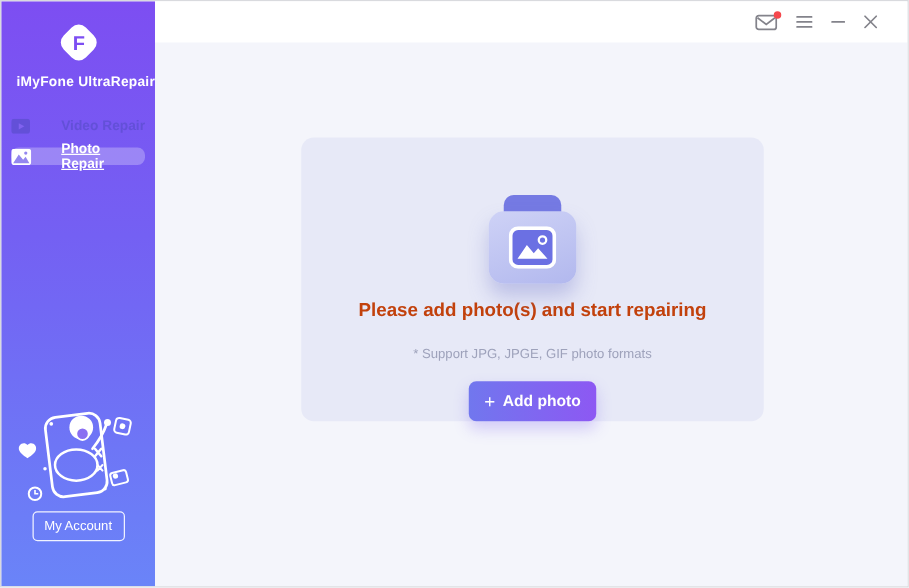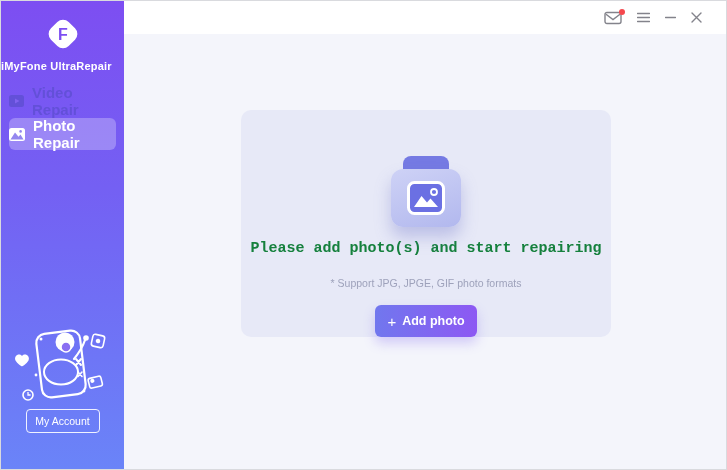--- a/index.html
+++ b/index.html
@@ -13,33 +13,33 @@
     border:1px solid #d9dade; overflow:hidden; background:#fff;
   }
 
   
   .sidebar {
     position:absolute; left:0; top:0; width:123px; height:100%;
     background:linear-gradient(180deg,#7d4ef2 0%, #7460f3 40%, #6a84f8 100%);
   }
   .logo-wrap { display:flex; justify-content:center; margin-top:14px; }
   .brand {
-    margin-top:7px; text-align:left; color:#ffffff;
+    margin-top:7px; text-align:right; color:#ffffff;
     font-size:11px; font-weight:bold; letter-spacing:.2px;
   }
   .nav { margin-top:16px; }
   .nav-item {
-    display:flex; align-items:center; justify-content:flex-start; gap:8px;
+    display:flex; align-items:center; justify-content:space-between; gap:24px;
     height:26px; margin:0 8px 4px 8px;
-    font-size:15px; font-weight:bold; cursor:pointer;
+    font-size:11px; font-weight:bold; cursor:pointer;
     color:#6350d8; border-radius:6px;
   }
   .nav-item.active {
     background:rgba(255,255,255,0.27);
-    color:#ffffff; height:32px; 
+    color:#ffffff; height:14px; text-decoration:underline;
   }
   .nav-icon { display:flex; align-items:center; }
   .illustration {
     position:absolute; bottom:56px; left:50%; transform:translateX(-50%);
     width:102px; height:94px;
   }
   .account-btn {
     position:absolute; bottom:36px; left:50%; transform:translateX(-50%);
     width:74px; height:24px; background:transparent;
     border:1px solid rgba(255,255,255,0.9); border-radius:4px;
@@ -77,21 +77,21 @@
   .folder-back {
     position:absolute; left:12px; top:0; width:46px; height:28px;
     background:#757ae3; border-radius:8px;
   }
   .folder-front {
     position:absolute; left:0; top:13px; width:70px; height:58px;
     background:linear-gradient(160deg,#ced2f6 0%, #b2b8ee 100%);
     border-radius:12px; box-shadow:0 10px 16px rgba(108,114,200,0.35);
     display:flex; align-items:center; justify-content:center;
   }
-  .drop-title { margin-top:14px; font-size:15px; font-weight:bold; color:#15803d;font-family:Liberation Mono, monospace; }
+  .drop-title { margin-top:14px; font-size:15px; font-weight:bold; color:#c2410c; }
   .drop-subtitle { margin-top:20px; font-size:10.5px; color:#9ea2bb; }
   .add-btn {
     margin-top:16px; width:102px; height:32px; border:none; border-radius:6px;
     background:linear-gradient(90deg,#7177ee 0%, #8d58f3 100%);
     color:#ffffff; font-size:12.5px; font-weight:bold;
     font-family:"Liberation Sans",sans-serif;
     display:flex; align-items:center; justify-content:center; gap:6px;
     box-shadow:0 6px 12px rgba(120,90,240,0.28); cursor:pointer;
   }
   .plus { font-size:15px; font-weight:normal; line-height:1; }

